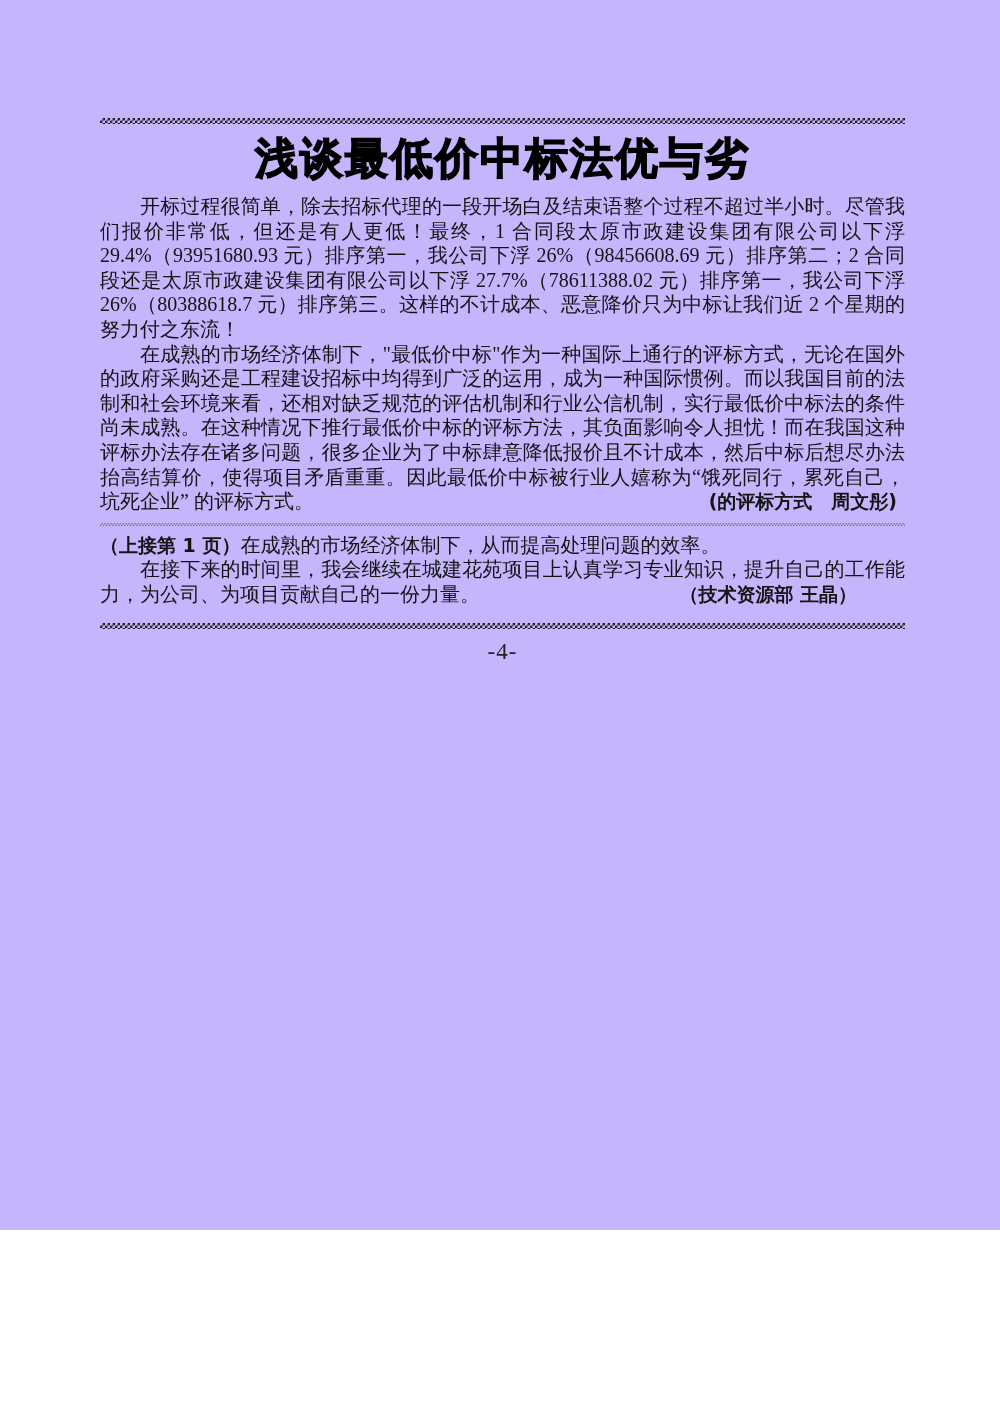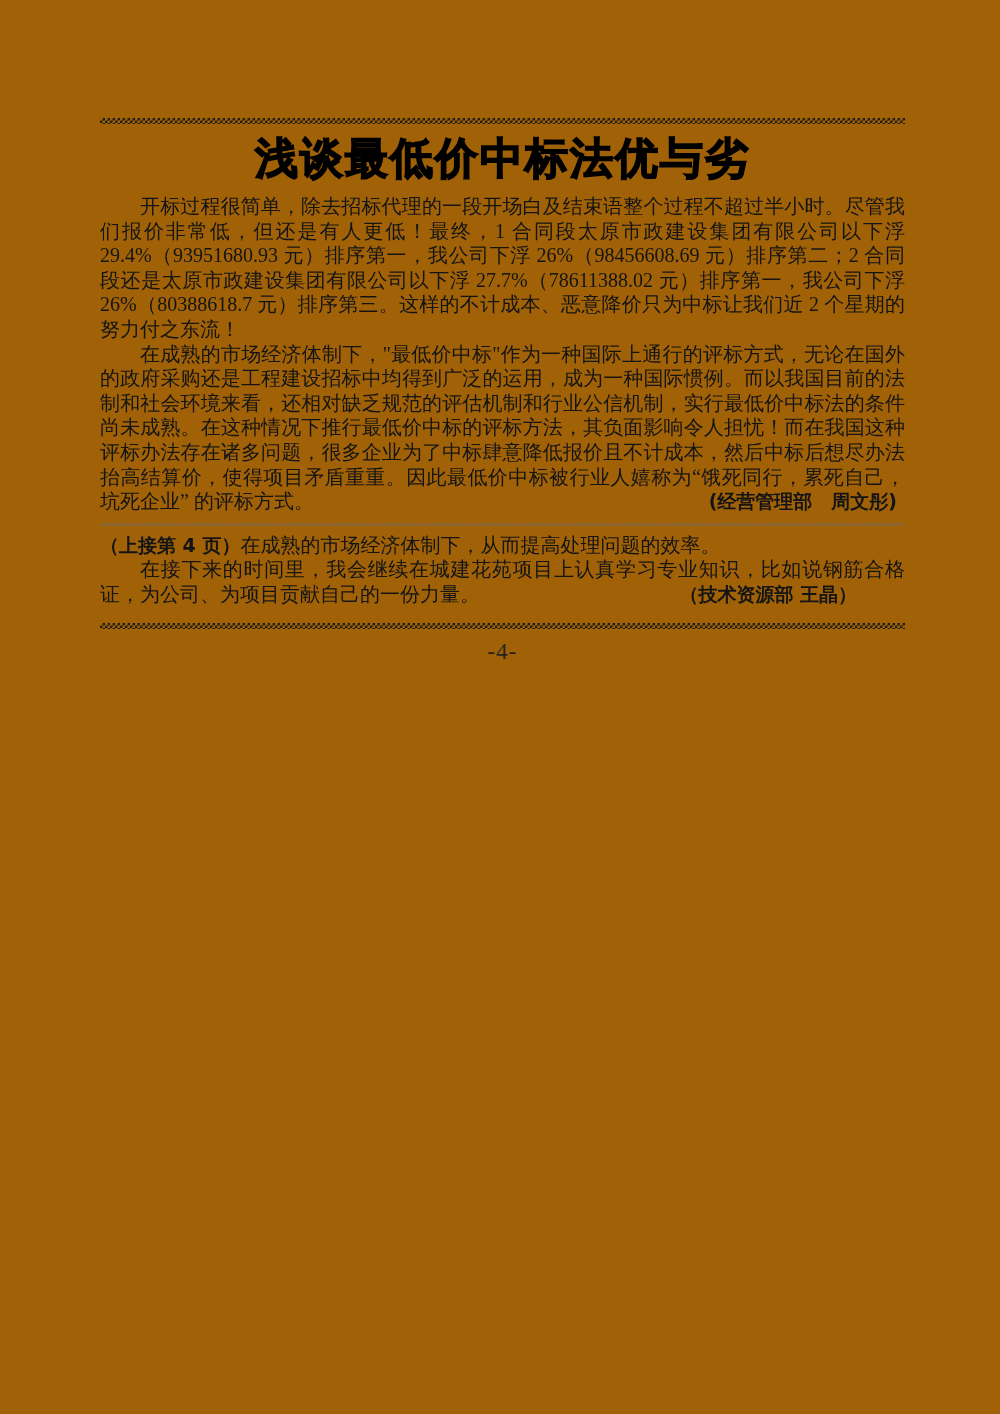--- a/index.html
+++ b/index.html
@@ -1,20 +1,20 @@
 <!DOCTYPE html>
 <html lang="zh"><head>
 <meta charset="utf-8">
 <style>
   html,body { margin:0; padding:0; background:#ffffff; }
   .page {
     position:relative;
     width:1000px;
-    height:1414px;
-    background:#a16207;
+    height:1230px;
+    background:#c4b5fd;
     overflow:hidden;
     font-family:"Liberation Serif", serif;
     color:#141414;
   }
   .content {
     position:absolute;
     top:118px;
     left:100px;
     width:805px;
   }
@@ -88,33 +88,33 @@
 <div class="page">
   <div class="content">
 
     <div class="rule rule-thick"></div>
 
     <h1 class="title">浅谈最低价中标法优与劣</h1>
 
     <p class="para">开标过程很简单，除去招标代理的一段开场白及结束语整个过程不超过半小时。尽管我们报价非常低，但还是有人更低！最终，1 合同段太原市政建设集团有限公司以下浮 29.4%（93951680.93 元）排序第一，我公司下浮 26%（98456608.69 元）排序第二；2 合同段还是太原市政建设集团有限公司以下浮 27.7%（78611388.02 元）排序第一，我公司下浮 26%（80388618.7 元）排序第三。这样的不计成本、恶意降价只为中标让我们近 2 个星期的努力付之东流！</p>
     <p class="para sig-host">
       <span>在成熟的市场经济体制下，"最低价中标"作为一种国际上通行的评标方式，无论在国外的政府采购还是工程建设招标中均得到广泛的运用，成为一种国际惯例。而以我国目前的法制和社会环境来看，还相对缺乏规范的评估机制和行业公信机制，实行最低价中标法的条件尚未成熟。在这种情况下推行最低价中标的评标方法，其负面影响令人担忧！而在我国这种评标办法存在诸多问题，很多企业为了中标肆意降低报价且不计成本，然后中标后想尽办法抬高结算价，使得项目矛盾重重。因此最低价中标被行业人嬉称为“饿死同行，累死自己，坑死企业” 的评标方式。</span>
-      <span class="hei sig">(经营管理部　周文彤)</span>
+      <span class="hei sig">(的评标方式　周文彤)</span>
     </p>
 
     <div class="rule rule-mid"></div>
 
     <p class="para indent0 cont-gap">
-      <span class="hei">（上接第 4 页）</span><span>在成熟的市场经济体制下，从而提高处理问题的效率。</span>
+      <span class="hei">（上接第 1 页）</span><span>在成熟的市场经济体制下，从而提高处理问题的效率。</span>
     </p>
 
 
 
     <p class="para sig-host">
-      <span>在接下来的时间里，我会继续在城建花苑项目上认真学习专业知识，比如说钢筋合格证，为公司、为项目贡献自己的一份力量。</span>
+      <span>在接下来的时间里，我会继续在城建花苑项目上认真学习专业知识，提升自己的工作能力，为公司、为项目贡献自己的一份力量。</span>
       <span class="hei sig sig2">（技术资源部 王晶）</span>
     </p>
 
     <div class="rule rule-thick rule-bottom"></div>
 
     <div class="pagenum">-4-</div>
 
   </div>
 </div>
 

